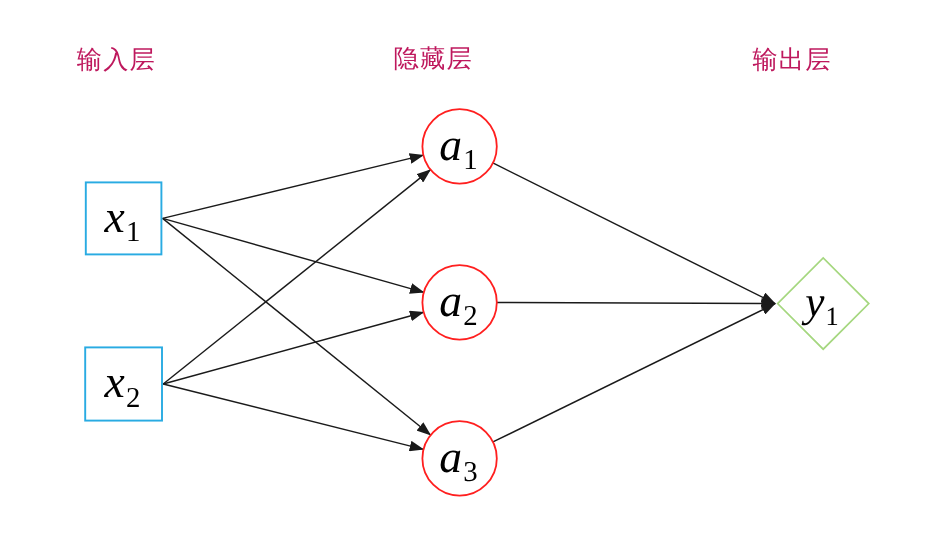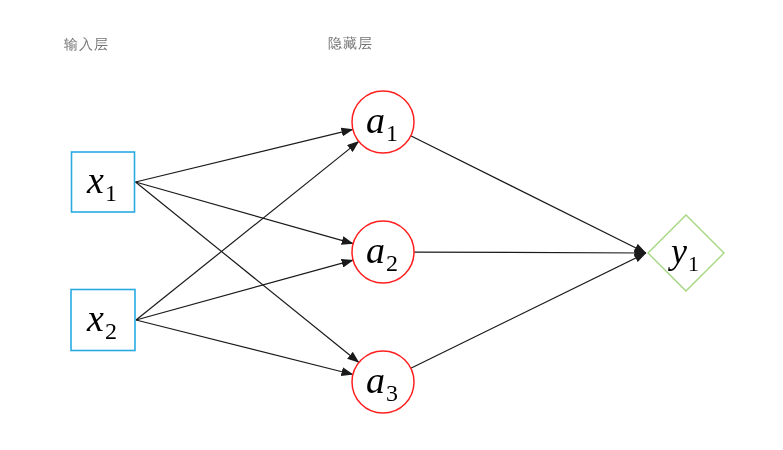--- a/index.html
+++ b/index.html
@@ -10,41 +10,42 @@
   .canvas {
     position: relative;
     width: 783px;
     height: 450px;
     background: #ffffff;
     overflow: hidden;
     font-family: "Liberation Serif", "DejaVu Serif", serif;
   }
   .layer-label {
     position: absolute;
-    font-size: 14px;
-    color: #737373;
+    font-size: 21px;
+    color: #be185d;
     letter-spacing: 1px;
     white-space: nowrap;
     font-family: Liberation Sans, sans-serif;
   }
   #lbl-input  { left: 64px;  top: 36px; }
   #lbl-hidden { left: 328px; top: 35px; }
   #lbl-output { left: 627px; top: 36px; }
   #diagram {
     position: absolute;
     left: 0;
     top: 0;
   }
 </style>
 </head>
 <body>
 
 <div class="canvas">
   <div class="layer-label" id="lbl-input">输入层</div>
   <div class="layer-label" id="lbl-hidden">隐藏层</div>
+  <div class="layer-label" id="lbl-output">输出层</div>
   <svg id="diagram" width="783" height="450" viewBox="0 0 783 450" xmlns="http://www.w3.org/2000/svg">
       <defs>
         <marker id="arrow" markerUnits="userSpaceOnUse" markerWidth="12" markerHeight="9" refX="11.5" refY="4.5" orient="auto">
           <path d="M0,0 L12,4.5 L0,9 Z" fill="#1A1A1A"></path>
         </marker>
       </defs>
       <line x1="135.5" y1="182.0" x2="352.9" y2="129.3" stroke="#1A1A1A" stroke-width="1.2" marker-end="url(#arrow)"></line>
       <line x1="135.5" y1="182.0" x2="353.2" y2="243.6" stroke="#1A1A1A" stroke-width="1.2" marker-end="url(#arrow)"></line>
       <line x1="135.5" y1="182.0" x2="358.9" y2="362.5" stroke="#1A1A1A" stroke-width="1.2" marker-end="url(#arrow)"></line>
       <line x1="136.0" y1="320.0" x2="358.8" y2="141.4" stroke="#1A1A1A" stroke-width="1.2" marker-end="url(#arrow)"></line>

